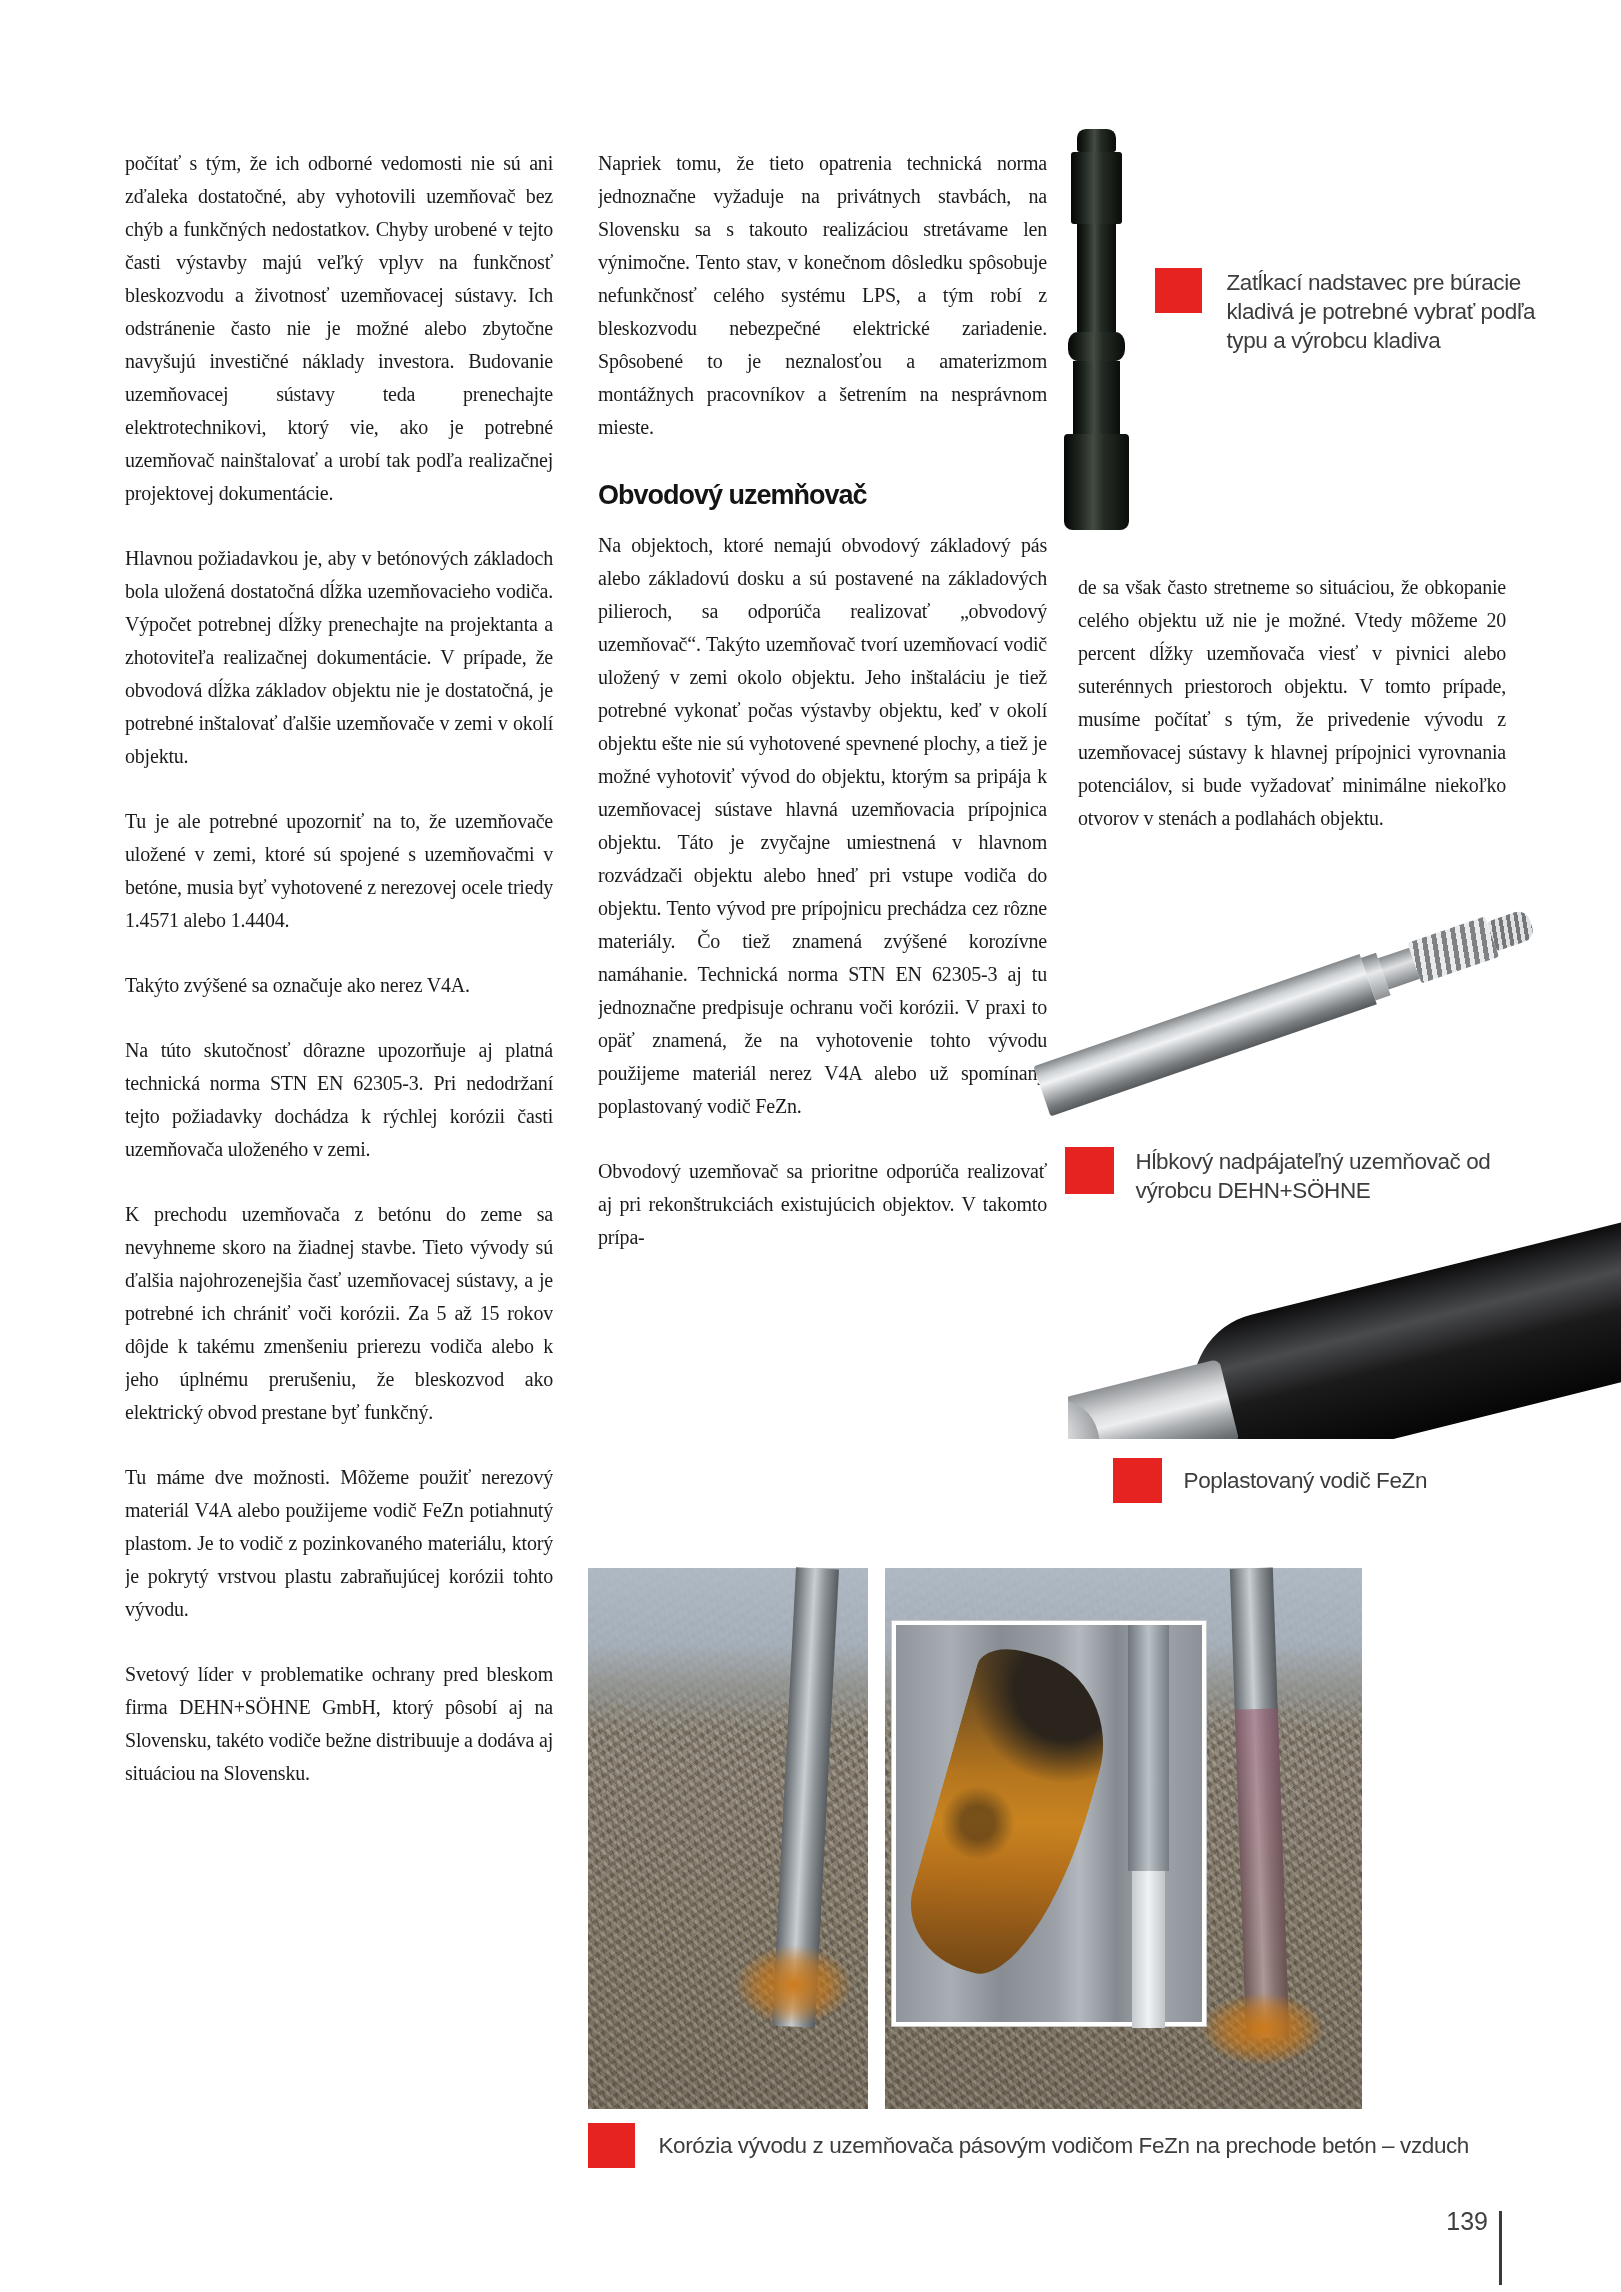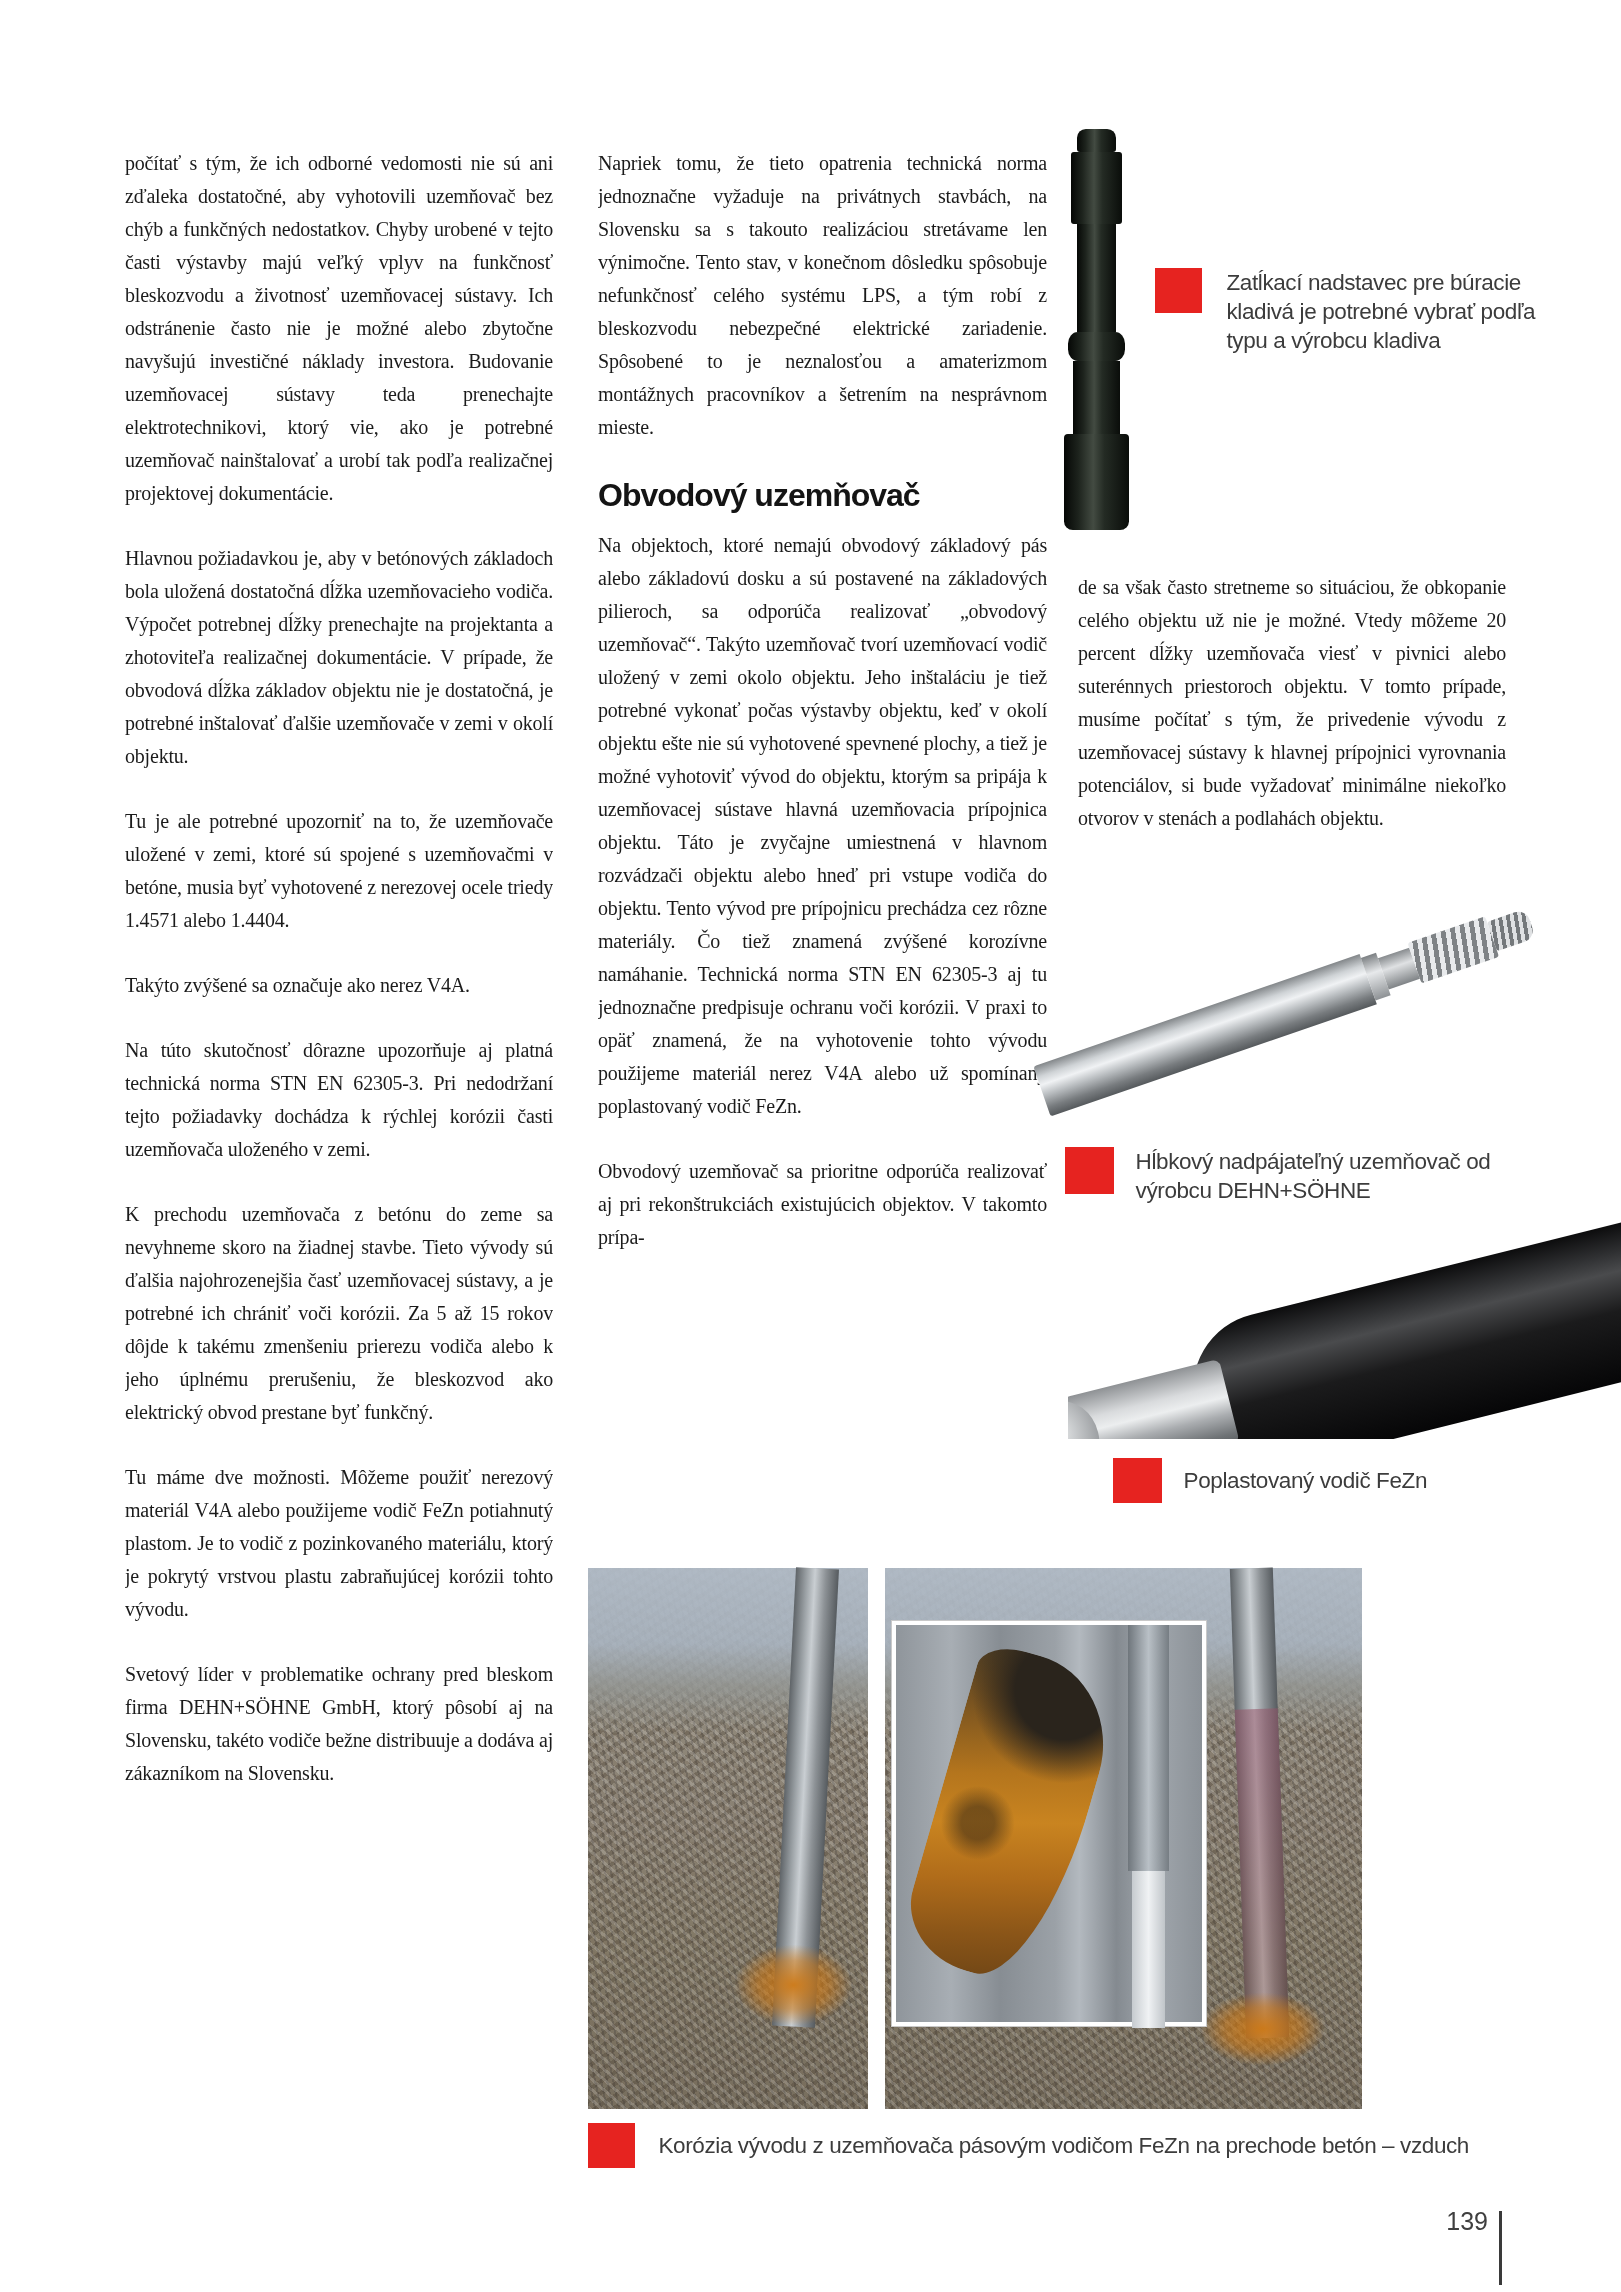--- a/index.html
+++ b/index.html
@@ -5,21 +5,21 @@
   html,body{margin:0;padding:0;background:#ffffff;}
   .page{position:relative;width:1621px;height:2293px;background:#fff;overflow:hidden;
         font-family:"Liberation Serif",serif;color:#1b1b1b;}
   
   .col{position:absolute;overflow:hidden;}
   .col p{margin:0 0 32px 0;font-size:20px;line-height:33px;text-align:justify;
          letter-spacing:-0.2px;color:#1b1b1b;}
   .col-left{left:125px;top:147px;width:428px;height:2107px;}
   .col-mid{left:598px;top:147px;width:449px;height:1416px;}
   .col-right{left:1078px;top:571px;width:428px;height:412px;}
-  h2.section{font-family:"Liberation Sans",sans-serif;font-weight:700;font-size:32px;
+  h2.section{font-family:"Liberation Sans",sans-serif;font-weight:700;font-size:27px;
              letter-spacing:-1px;color:#141414;margin:0 0 13.7px 0;line-height:39px;}
   
   .caption{position:absolute;display:flex;font-family:"Liberation Sans",sans-serif;}
   .caption .sq{flex:0 0 auto;background:#e62320;}
   .caption .ctext{color:#3c3c3c;font-size:22.5px;line-height:29px;letter-spacing:-0.4px;}
   .cap1{left:1155px;top:268px;width:412px;align-items:flex-start;}
   .cap1 .sq{width:47px;height:45px;margin-right:24.5px;}
   .cap1 .ctext{width:323px;}
   .cap2{left:1065px;top:1147px;width:451px;align-items:flex-start;}
   .cap2 .sq{width:49px;height:47px;margin-right:21.6px;}
@@ -105,21 +105,21 @@
 <div class="page">
 
   <div class="col col-left">
     <p>počítať s tým, že ich odborné vedomosti nie sú ani zďaleka dostatočné, aby vyhotovili uzemňovač bez chýb a funkčných nedostatkov. Chyby urobené v tejto časti výstavby majú veľký vplyv na funkčnosť bleskozvodu a životnosť uzemňovacej sústavy. Ich odstránenie často nie je možné alebo zbytočne navyšujú investičné náklady investora. Budovanie uzemňovacej sústavy teda prenechajte elektrotechnikovi, ktorý vie, ako je potrebné uzemňovač nainštalovať a urobí tak podľa realizačnej projektovej dokumentácie.</p>
     <p>Hlavnou požiadavkou je, aby v betónových základoch bola uložená dostatočná dĺžka uzemňovacieho vodiča. Výpočet potrebnej dĺžky prenechajte na projektanta a zhotoviteľa realizačnej dokumentácie. V prípade, že obvodová dĺžka základov objektu nie je dostatočná, je potrebné inštalovať ďalšie uzemňovače v zemi v okolí objektu.</p>
     <p>Tu je ale potrebné upozorniť na to, že uzemňovače uložené v zemi, ktoré sú spojené s uzemňovačmi v betóne, musia byť vyhotovené z nerezovej ocele triedy 1.4571 alebo 1.4404.</p>
     <p>Takýto zvýšené sa označuje ako nerez V4A.</p>
     <p>Na túto skutočnosť dôrazne upozorňuje aj platná technická norma STN EN 62305-3. Pri nedodržaní tejto požiadavky dochádza k rýchlej korózii časti uzemňovača uloženého v zemi.</p>
     <p>K prechodu uzemňovača z betónu do zeme sa nevyhneme skoro na žiadnej stavbe. Tieto vývody sú ďalšia najohrozenejšia časť uzemňovacej sústavy, a je potrebné ich chrániť voči korózii. Za 5 až 15 rokov dôjde k takému zmenšeniu prierezu vodiča alebo k jeho úplnému prerušeniu, že bleskozvod ako elektrický obvod prestane byť funkčný.</p>
     <p>Tu máme dve možnosti. Môžeme použiť nerezový materiál V4A alebo použijeme vodič FeZn potiahnutý plastom. Je to vodič z pozinkovaného materiálu, ktorý je pokrytý vrstvou plastu zabraňujúcej korózii tohto vývodu.</p>
-    <p>Svetový líder v problematike ochrany pred bleskom firma DEHN+SÖHNE GmbH, ktorý pôsobí aj na Slovensku, takéto vodiče bežne distribuuje a dodáva aj zákazníkom na Slovensku.</p>
+    <p>Svetový líder v problematike ochrany pred bleskom firma DEHN+SÖHNE GmbH, ktorý pôsobí aj na Slovensku, takéto vodiče bežne distribuuje a dodáva aj situáciou na Slovensku.</p>
   </div>
 
   <div class="col col-mid">
     <p>Napriek tomu, že tieto opatrenia technická norma jednoznačne vyžaduje na privátnych stavbách, na Slovensku sa s takouto realizáciou stretávame len výnimočne. Tento stav, v konečnom dôsledku spôsobuje nefunkčnosť celého systému LPS, a tým robí z bleskozvodu nebezpečné elektrické zariadenie. Spôsobené to je neznalosťou a amaterizmom montážnych pracovníkov a šetrením na nesprávnom mieste.</p>
     <h2 class="section">Obvodový uzemňovač</h2>
     <p>Na objektoch, ktoré nemajú obvodový základový pás alebo základovú dosku a sú postavené na základových pilieroch, sa odporúča realizovať „obvodový uzemňovač“. Takýto uzemňovač tvorí uzemňovací vodič uložený v zemi okolo objektu. Jeho inštaláciu je tiež potrebné vykonať počas výstavby objektu, keď v okolí objektu ešte nie sú vyhotovené spevnené plochy, a tiež je možné vyhotoviť vývod do objektu, ktorým sa pripája k uzemňovacej sústave hlavná uzemňovacia prípojnica objektu. Táto je zvyčajne umiestnená v hlavnom rozvádzači objektu alebo hneď pri vstupe vodiča do objektu. Tento vývod pre prípojnicu prechádza cez rôzne materiály. Čo tiež znamená zvýšené korozívne namáhanie. Technická norma STN EN 62305-3 aj tu jednoznačne predpisuje ochranu voči korózii. V praxi to opäť znamená, že na vyhotovenie tohto vývodu použijeme materiál nerez V4A alebo už spomínaný poplastovaný vodič FeZn.</p>
     <p>Obvodový uzemňovač sa prioritne odporúča realizovať aj pri rekonštrukciách existujúcich objektov. V takomto prípa-</p>
   </div>
 
   <div class="col col-right">

